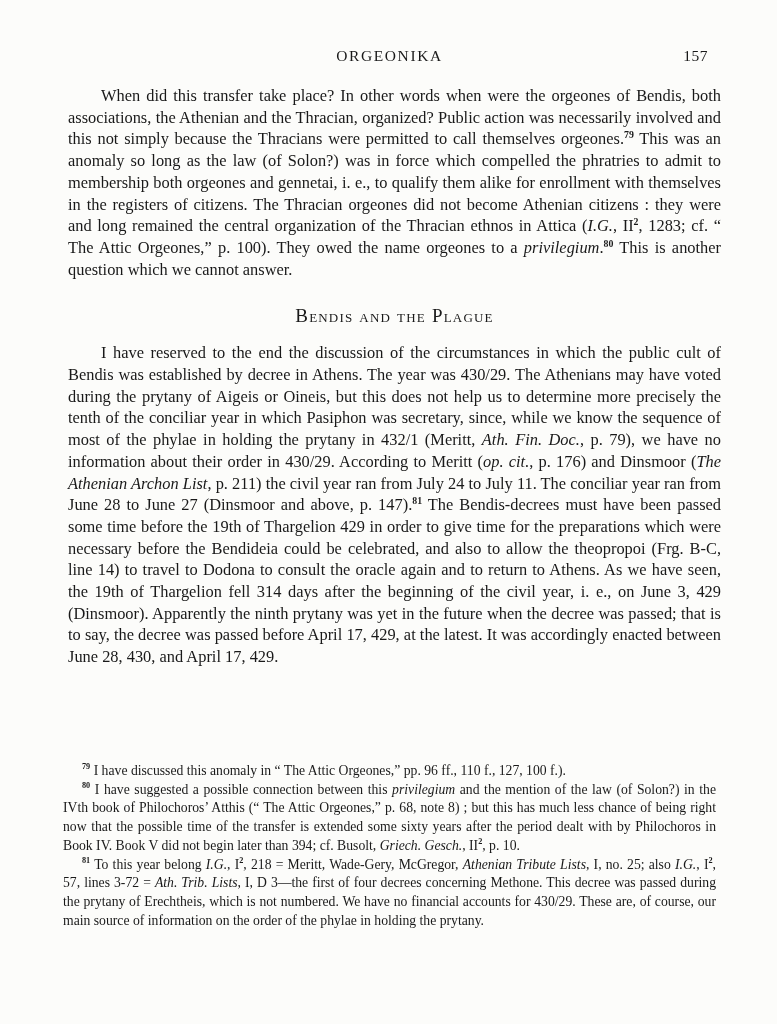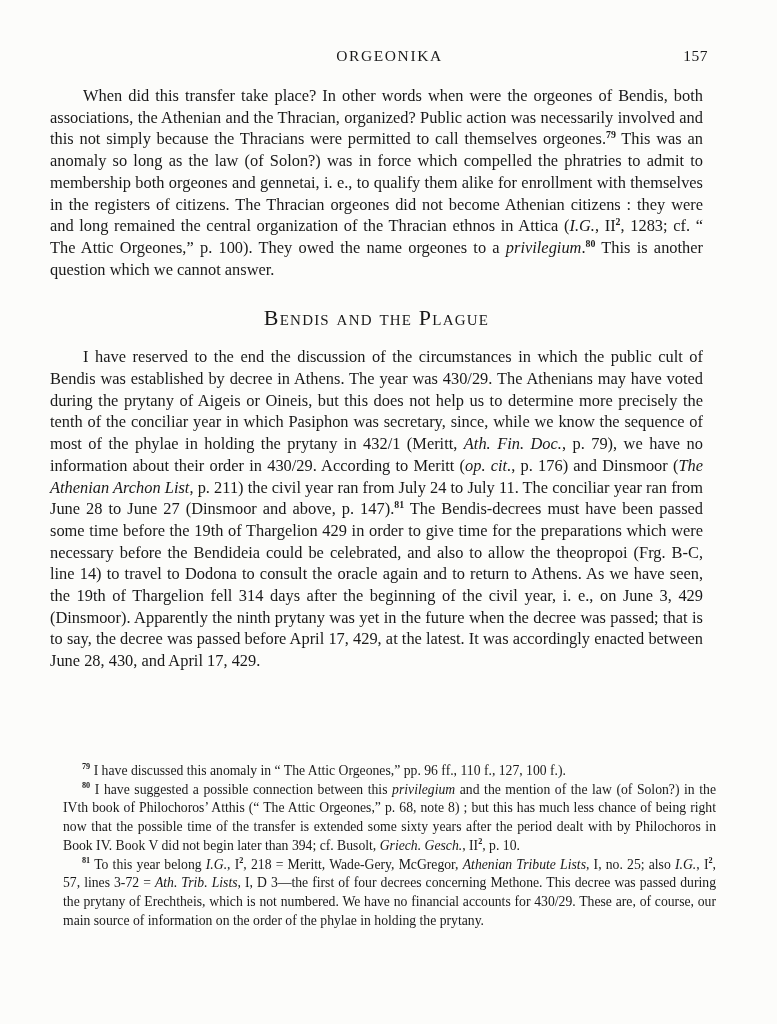--- a/index.html
+++ b/index.html
@@ -31,36 +31,36 @@
   }
   .page-number{
     position:absolute;
     right:8px;
     top:0;
     letter-spacing:0.5px;
   }
   .article-body{
     position:absolute;
     top:85px;
-    left:50px;
+    left:68px;
     width:653px;
   }
   .block{
     margin:0;
   }
   .para{
     text-align:justify;
     font-size:16.4px;
     line-height:21.7px;
     text-indent:33px;
   }
   .heading{
     text-align:center;
     font-variant:small-caps;
-    font-size:22px;
+    font-size:19px;
     letter-spacing:1.2px;
     margin:25px 0 15px 0;
     text-indent:0;
   }
   .footnotes-section{
     position:absolute;
     top:762px;
     left:63px;
     width:653px;
   }

